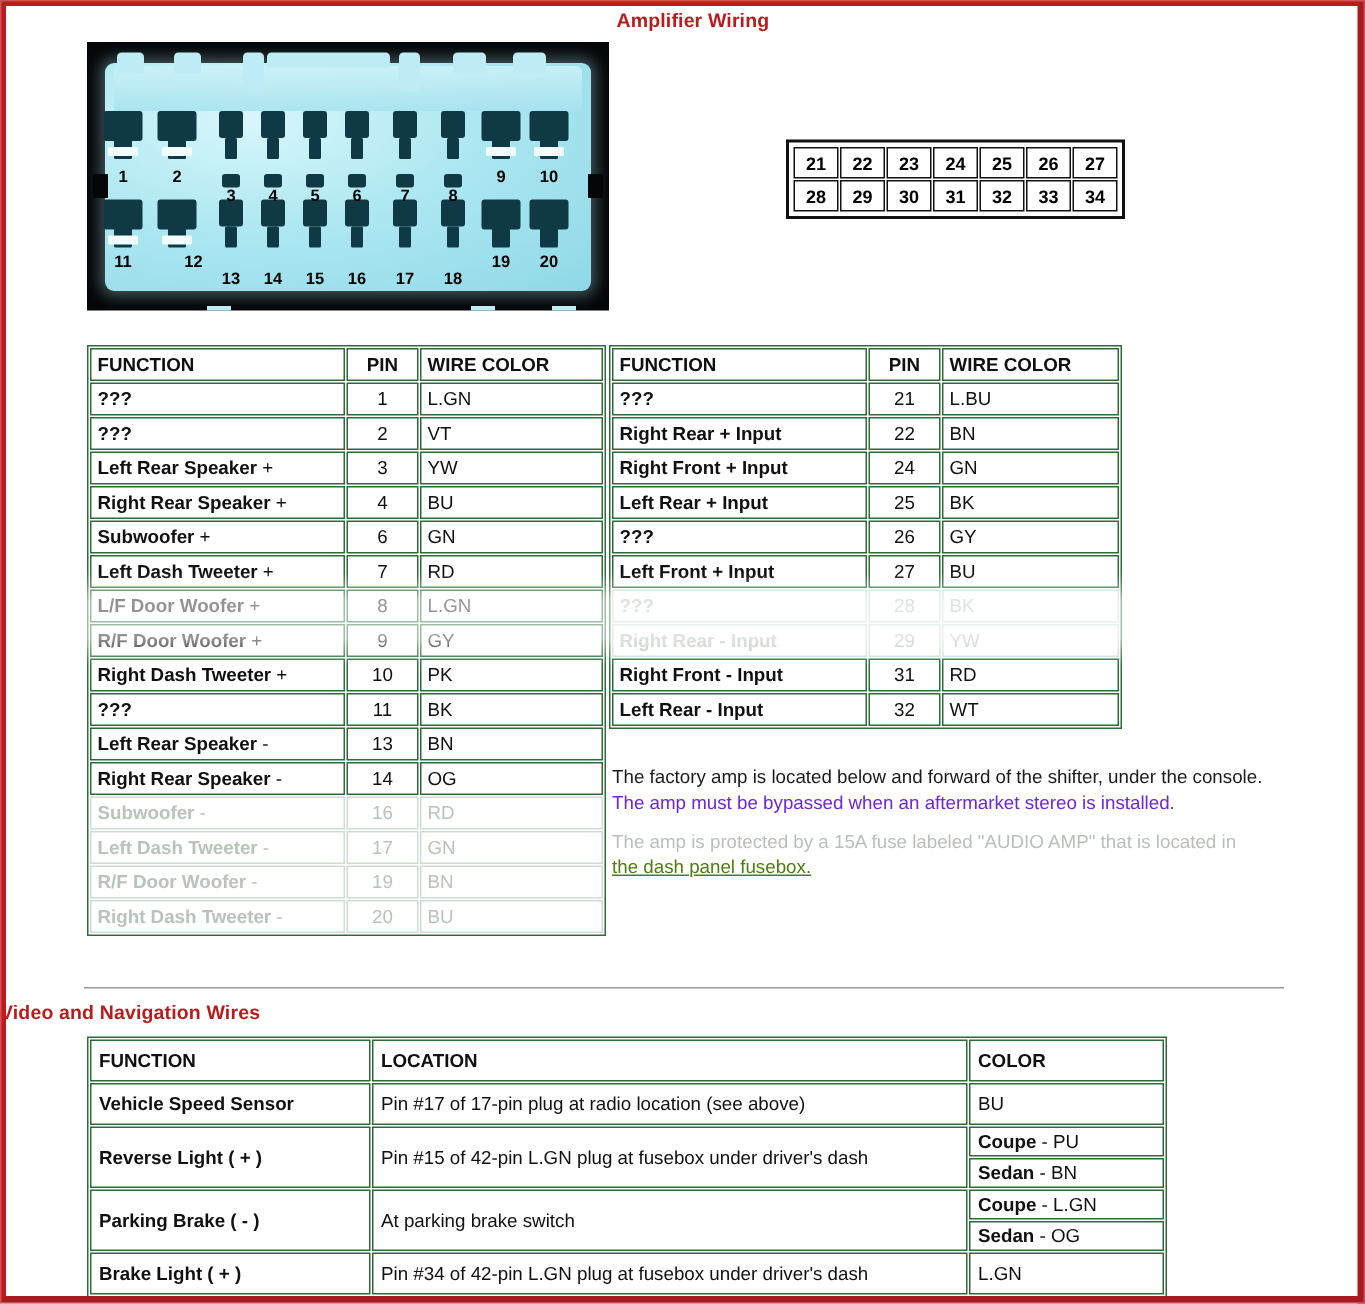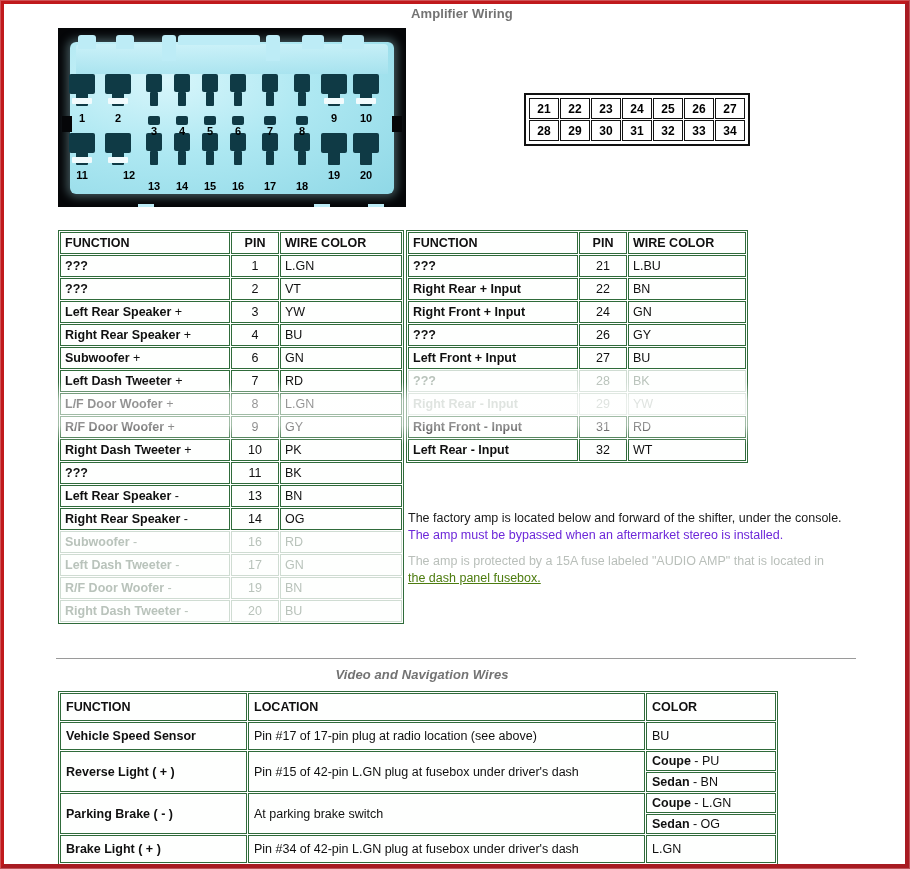--- a/index.html
+++ b/index.html
@@ -42,29 +42,28 @@
     position: absolute;
     left: 0; top: 0;
     width: 910px; height: 869px;
   }
 
   
   .section-title {
     position: absolute;
     font-size: 13px;
     font-weight: bold;
-    color: #737373;
+    color: #b91c1c;
     letter-spacing: 0.1px;
   }
   #amp-title { left: 411px; top: 6px; }
   #video-title {
     left: 0; top: 667px;
     width: 844px;
-    text-align: center;
-    font-style: italic;
+    text-align: left;
   }
 
   
   .connector-photo {
     position: absolute;
     left: 58px; top: 28px;
     width: 348px; height: 179px;
     background: #050608;
     overflow: hidden;
   }
@@ -496,20 +495,25 @@
           <td class="fn">Right Rear + Input</td>
           <td class="pin">22</td>
           <td class="col">BN</td>
         </tr>
         <tr>
           <td class="fn">Right Front + Input</td>
           <td class="pin">24</td>
           <td class="col">GN</td>
         </tr>
         <tr>
+          <td class="fn">Left Rear + Input</td>
+          <td class="pin">25</td>
+          <td class="col">BK</td>
+        </tr>
+        <tr>
           <td class="fn">???</td>
           <td class="pin">26</td>
           <td class="col">GY</td>
         </tr>
         <tr>
           <td class="fn">Left Front + Input</td>
           <td class="pin">27</td>
           <td class="col">BU</td>
         </tr>
         <tr class="faded">

